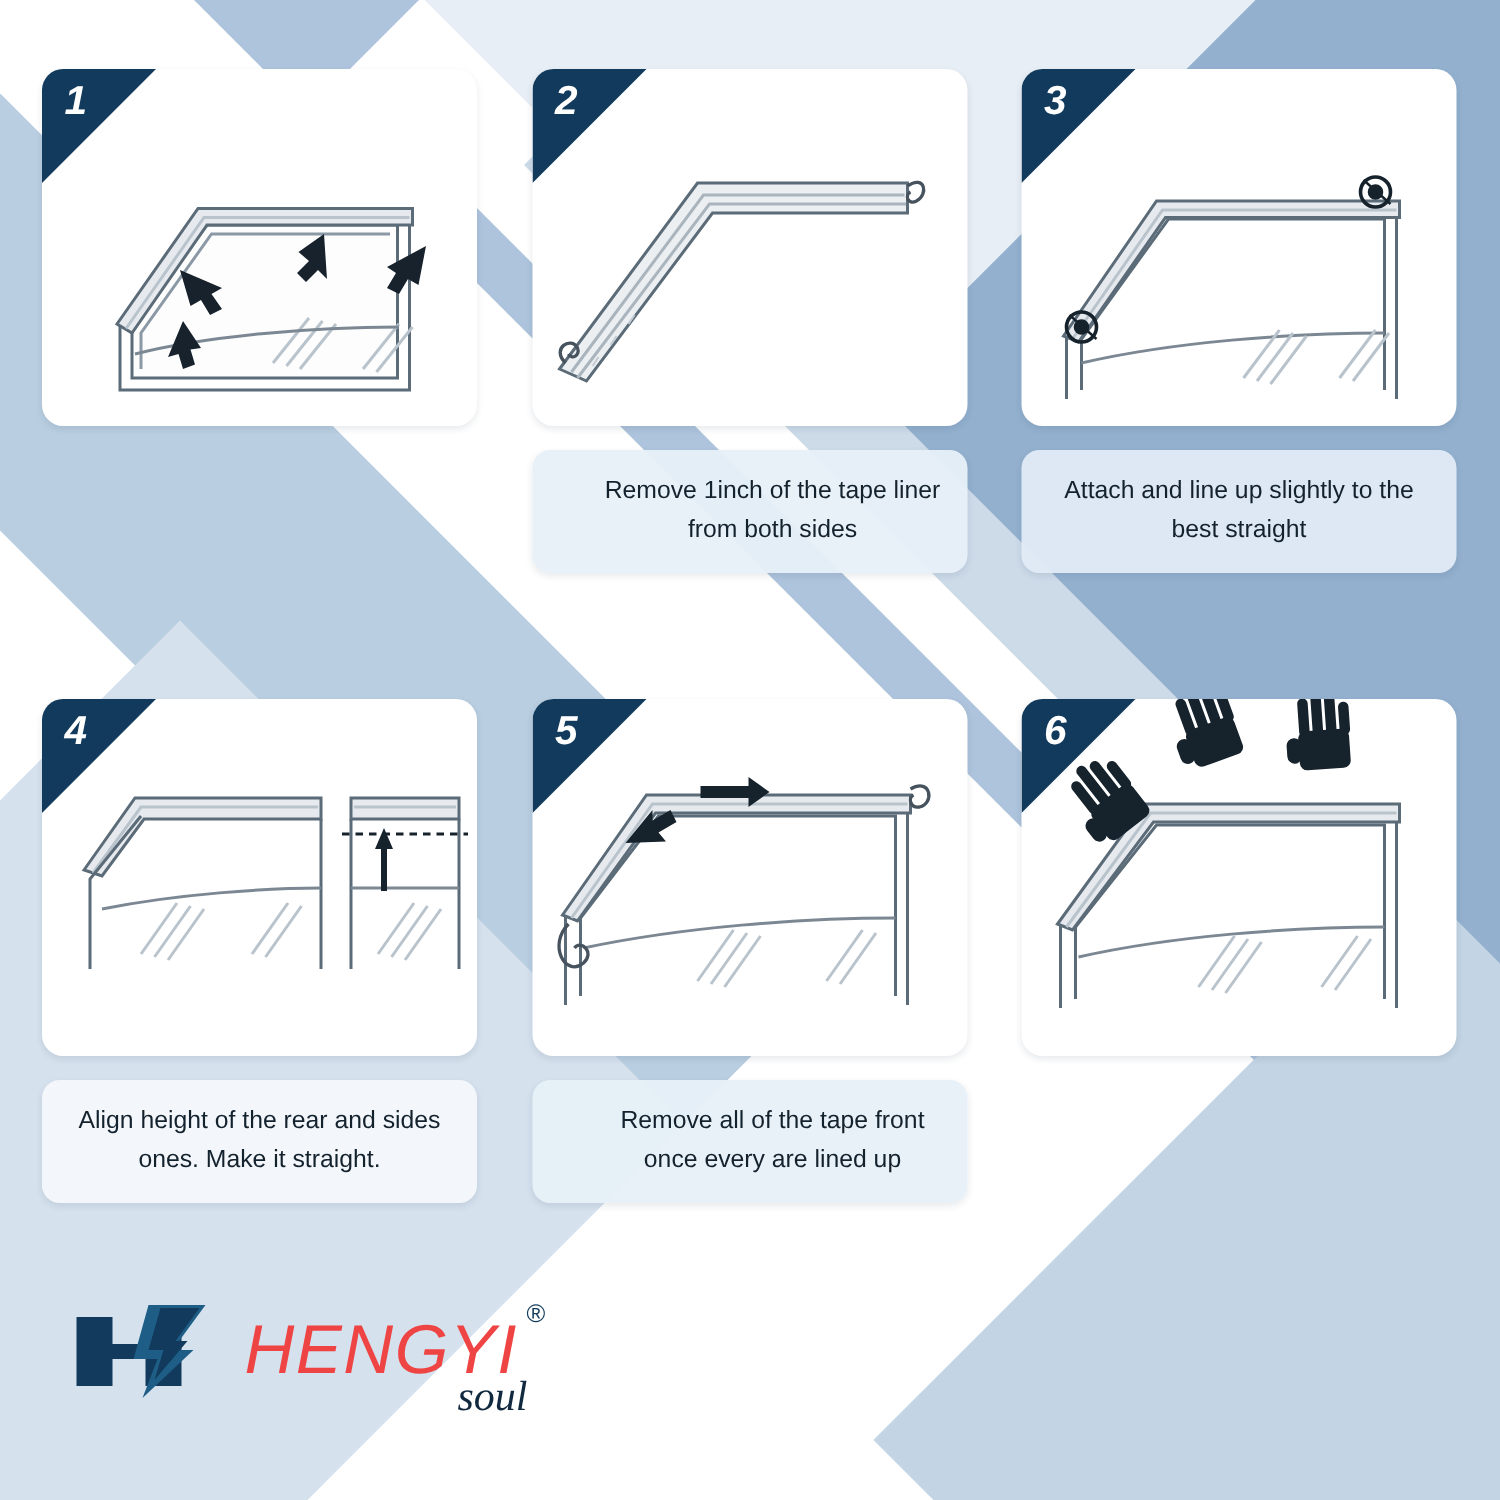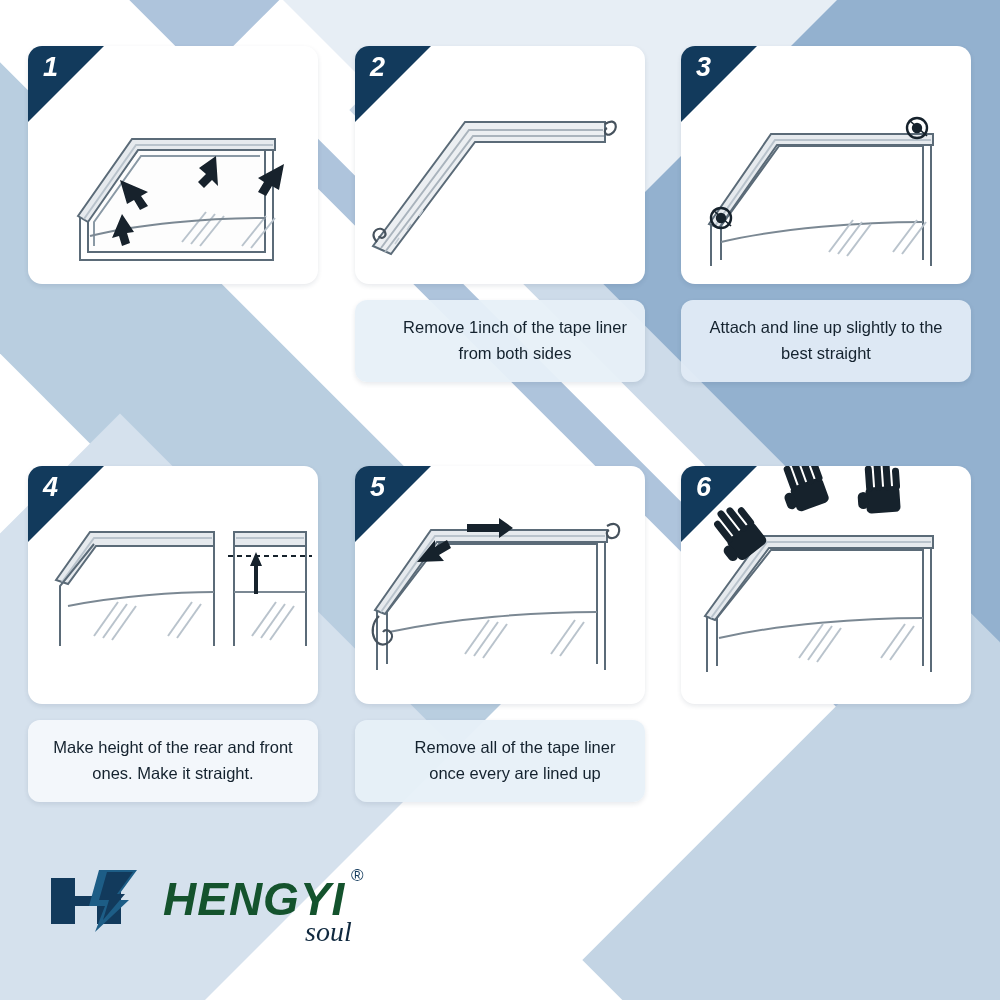--- a/index.html
+++ b/index.html
@@ -158,23 +158,23 @@
     left: 45px;
     top: 860px;
     width: 420px;
     height: 110px;
   }
   .logo-text {
     position: absolute;
     left: 118px;
     top: 12px;
     font-size: 46px;
-    font-weight: bold;
+    font-weight: normal;
     font-style: italic;
-    color: #14532d;
+    color: #ef4444;
     letter-spacing: 1px;
     font-family: "Liberation Sans", sans-serif;
   }
   .logo-reg {
     position: absolute;
     left: 306px;
     top: 6px;
     font-size: 17px;
     color: #123a5c;
     font-family: "Liberation Sans", sans-serif;
@@ -355,21 +355,21 @@
             <path d="M140 170 L164 136"></path>
             <path d="M149 172 L173 138"></path>
             <path d="M224 170 L248 136"></path>
             <path d="M233 172 L257 138"></path>
             <path d="M242 174 L266 140"></path>
           </g>
         </svg>
         <div class="corner"></div>
         <div class="step-num">4</div>
       </div>
-      <div class="caption">Make height of the rear and front ones. Make it straight.</div>
+      <div class="caption">Align height of the rear and sides ones. Make it straight.</div>
     </div>
 
     <div class="step p5">
       <div class="illus">
         <svg width="290" height="238" viewBox="0 0 290 238">
           <g fill="none" stroke="#5b6b78" stroke-width="2">
             <path d="M22 204 L22 142 L78 70 L250 70 L250 204" fill="#ffffff"></path>
             <path d="M32 198 L32 146 L84 78 L242 78 L242 198"></path>
           </g>
           <g fill="#e6eaee" stroke="#5b6b78" stroke-width="2">
@@ -396,21 +396,21 @@
 
           <g fill="#16222c">
             <polygon points="112,58 144,58 144,52 158,62 144,72 144,66 112,66"></polygon>
             <polygon points="116,60 124,60 124,64 116,64"></polygon>
             <polygon points="62,96 80,74 80,81 92,74 96,82 84,89 89,95"></polygon>
           </g>
         </svg>
         <div class="corner"></div>
         <div class="step-num">5</div>
       </div>
-      <div class="caption tone-c">Remove all of the tape liner once every are lined up</div>
+      <div class="caption tone-c">Remove all of the tape front once every are lined up</div>
     </div>
 
     <div class="step p6">
       <div class="illus">
         <svg width="290" height="238" viewBox="0 0 290 238">
           <g fill="none" stroke="#5b6b78" stroke-width="2">
             <path d="M26 206 L26 148 L84 76 L250 76 L250 206" fill="#ffffff"></path>
             <path d="M36 200 L36 152 L90 84 L242 84 L242 200"></path>
           </g>
           <g fill="#e6eaee" stroke="#5b6b78" stroke-width="2">

